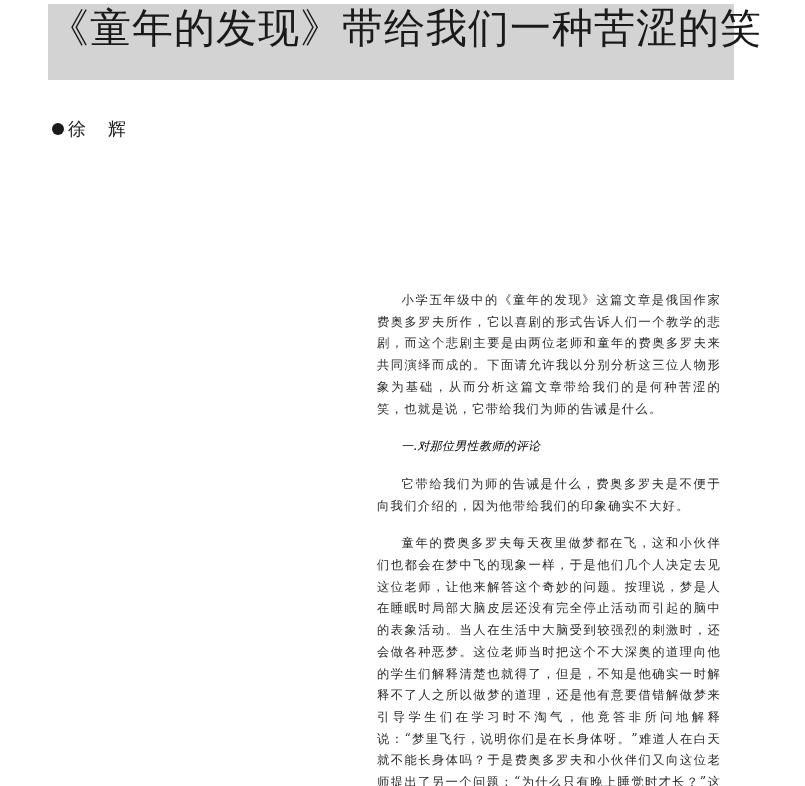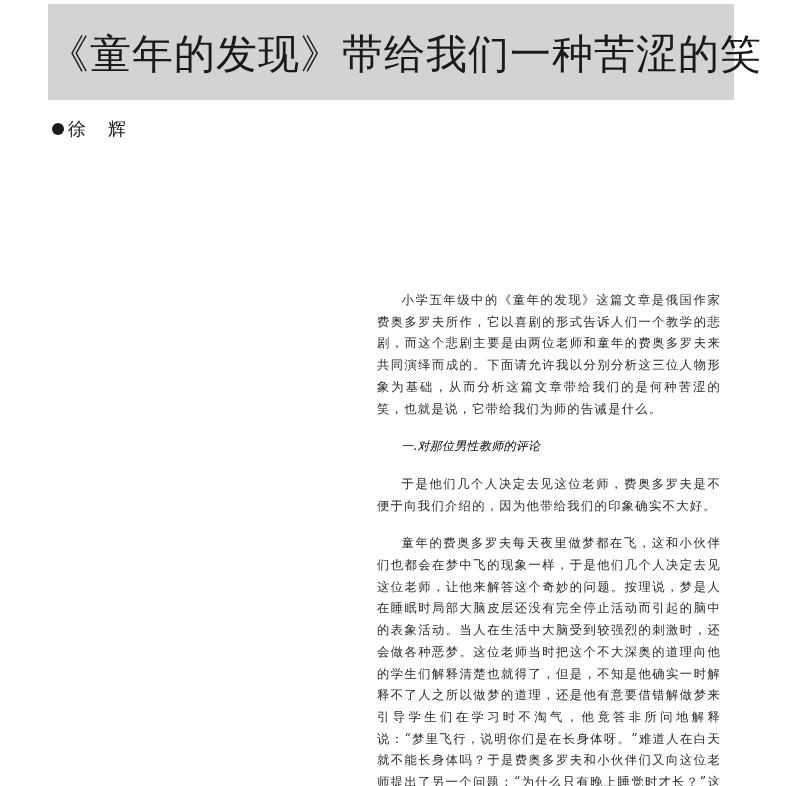--- a/index.html
+++ b/index.html
@@ -13,24 +13,23 @@
     position: relative;
     overflow: hidden;
     font-family: "DejaVu Serif", "Liberation Serif", serif;
     color: #222222;
   }
   .title-banner {
     position: absolute;
     left: 48px;
     top: 4px;
     width: 686px;
-    height: 96px;
+    height: 76px;
     background: #d3d3d3;
     display: flex;
-    align-items: center;
     justify-content: flex-start;
     box-sizing: border-box;
     padding-left: 0px;
   }
   .title-text {
     font-family: "DejaVu Serif", "Liberation Serif", serif;
     font-size: 41px;
     letter-spacing: 1px;
     color: #1a1a1a;
     white-space: nowrap;
@@ -94,15 +93,15 @@
 <div class="byline">
   <span class="dot"></span>
   <span class="name-char">徐</span>
   <span class="gap"></span>
   <span class="name-char">辉</span>
 </div>
 
 <div class="body-col">
   <p>小学五年级中的《童年的发现》这篇文章是俄国作家费奥多罗夫所作，它以喜剧的形式告诉人们一个教学的悲剧，而这个悲剧主要是由两位老师和童年的费奥多罗夫来共同演绎而成的。下面请允许我以分别分析这三位人物形象为基础，从而分析这篇文章带给我们的是何种苦涩的笑，也就是说，它带给我们为师的告诫是什么。</p>
   <p class="heading">一.对那位男性教师的评论</p>
-  <p>于是他们几个人决定去见这位老师，费奥多罗夫是不便于向我们介绍的，因为他带给我们的印象确实不大好。</p>
+  <p>它带给我们为师的告诫是什么，费奥多罗夫是不便于向我们介绍的，因为他带给我们的印象确实不大好。</p>
   <p>童年的费奥多罗夫每天夜里做梦都在飞，这和小伙伴们也都会在梦中飞的现象一样，于是他们几个人决定去见这位老师，让他来解答这个奇妙的问题。按理说，梦是人在睡眠时局部大脑皮层还没有完全停止活动而引起的脑中的表象活动。当人在生活中大脑受到较强烈的刺激时，还会做各种恶梦。这位老师当时把这个不大深奥的道理向他的学生们解释清楚也就得了，但是，不知是他确实一时解释不了人之所以做梦的道理，还是他有意要借错解做梦来引导学生们在学习时不淘气，他竟答非所问地解释说：“梦里飞行，说明你们是在长身体呀。”难道人在白天就不能长身体吗？于是费奥多罗夫和小伙伴们又向这位老师提出了另一个问题：“为什么只有晚上睡觉时才长？”这位老师又谬以千里地说白天他们太淘气，妨碍细胞的生长；到了晚上，细胞就不停地繁殖。他就这样再三误导，继而向这几个学生得出了人是由草履虫、鱼、青蛙、飞鸟、猴子进化而来的结论。</p>
 </div>
 
 </body></html>

